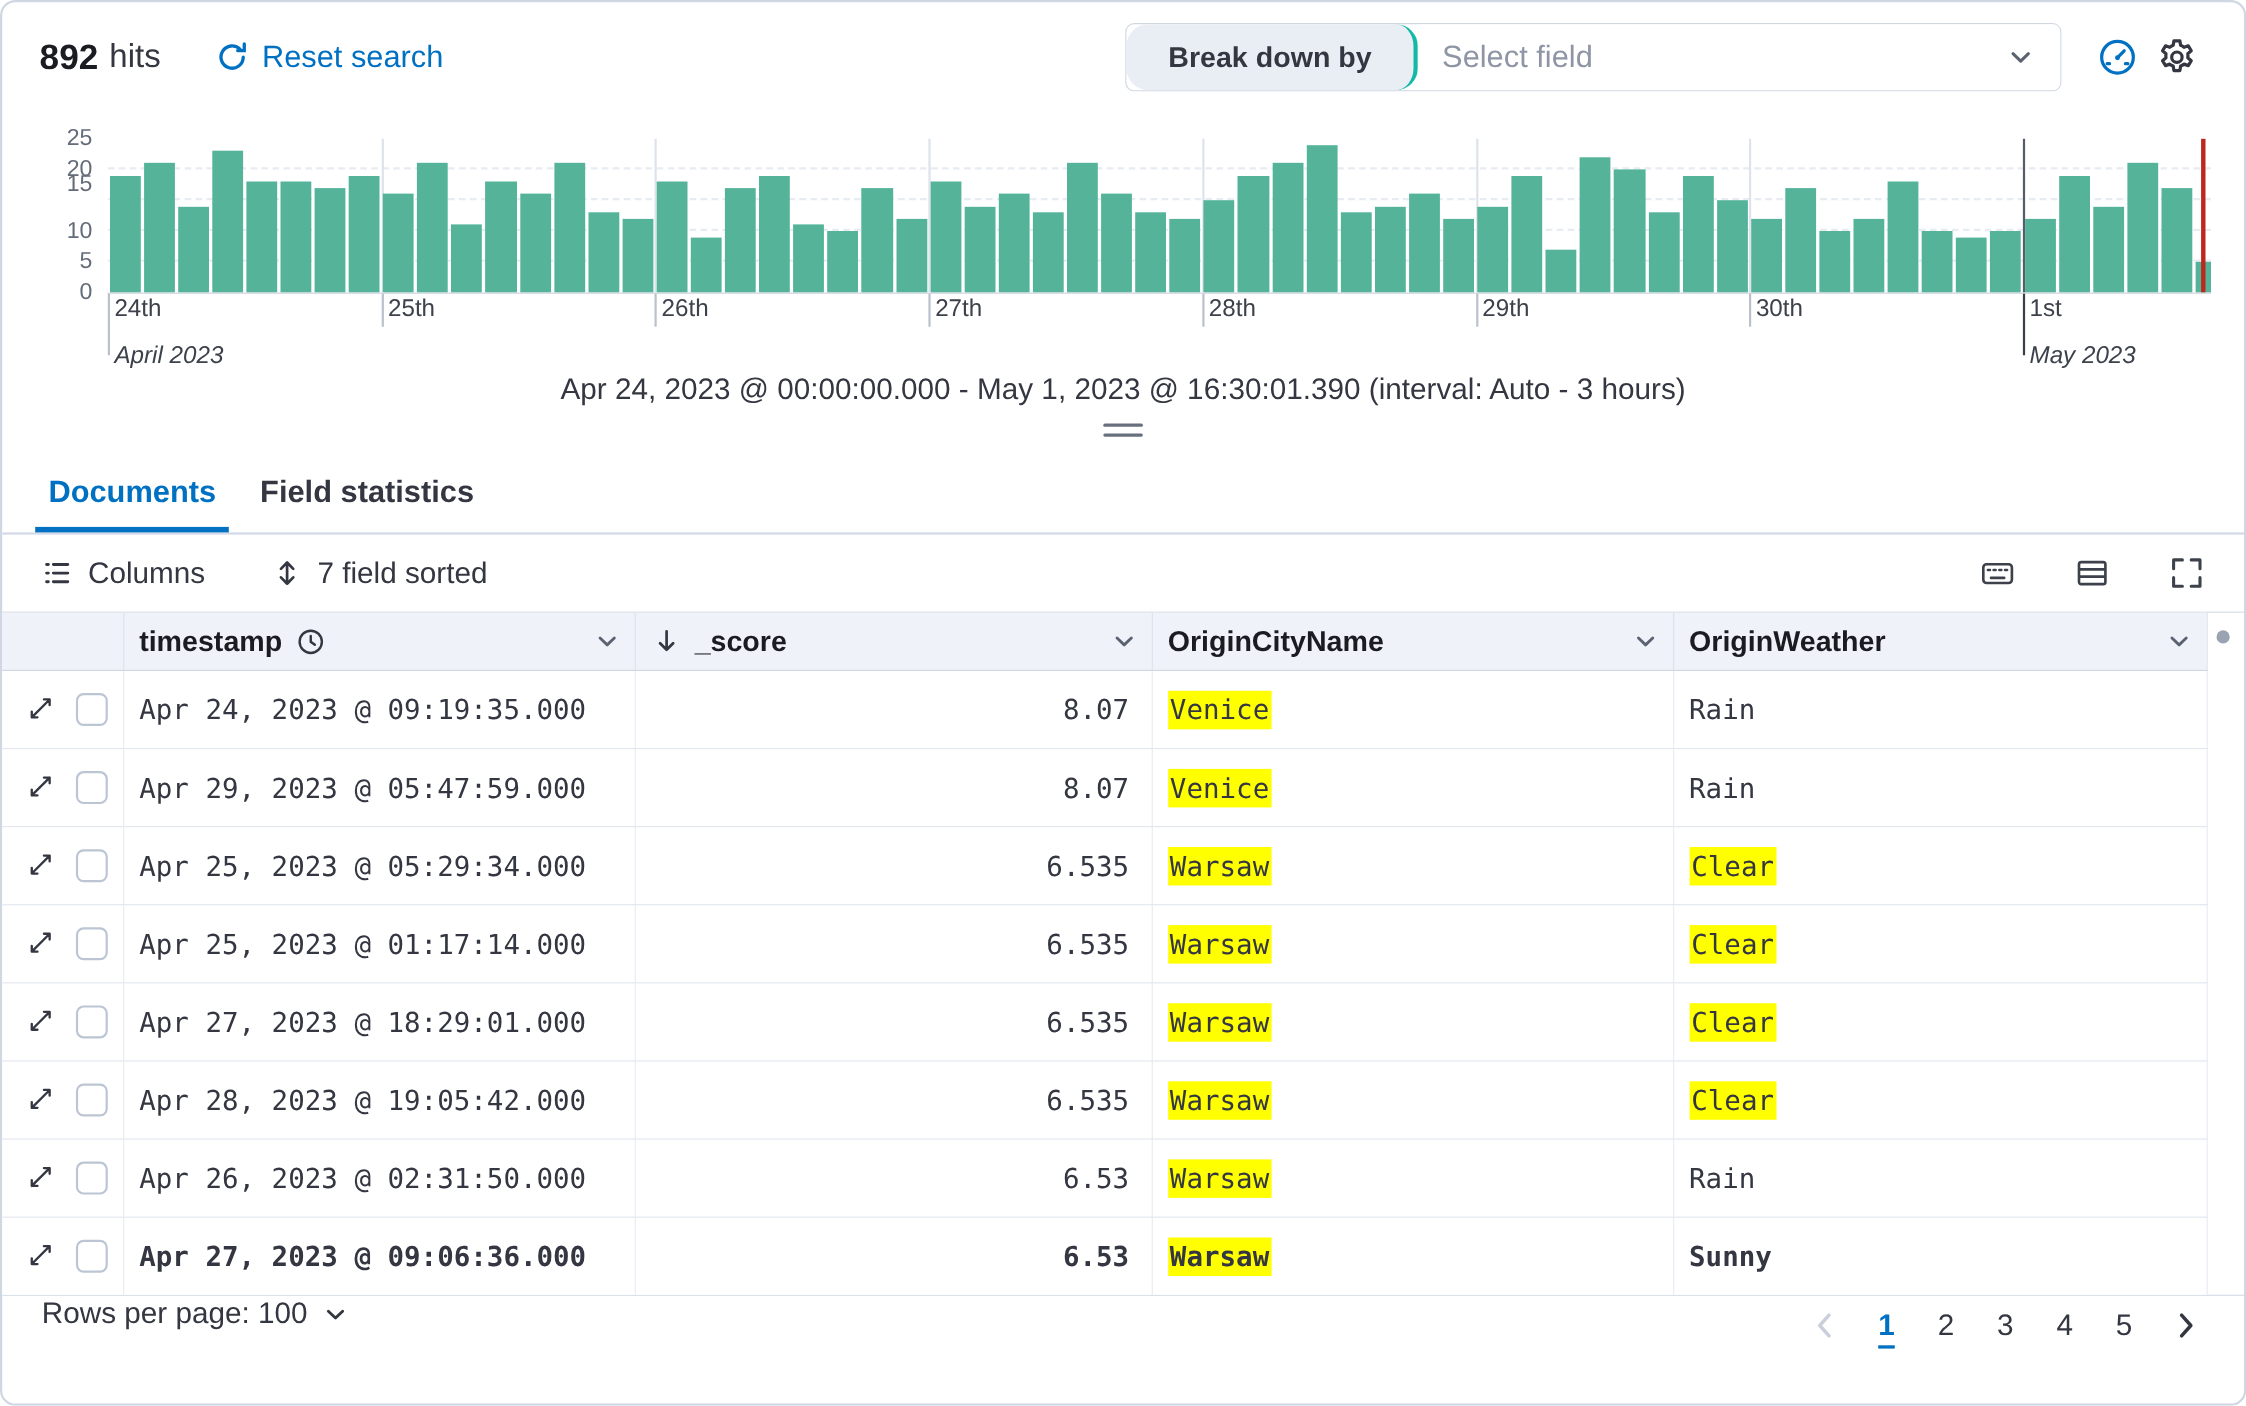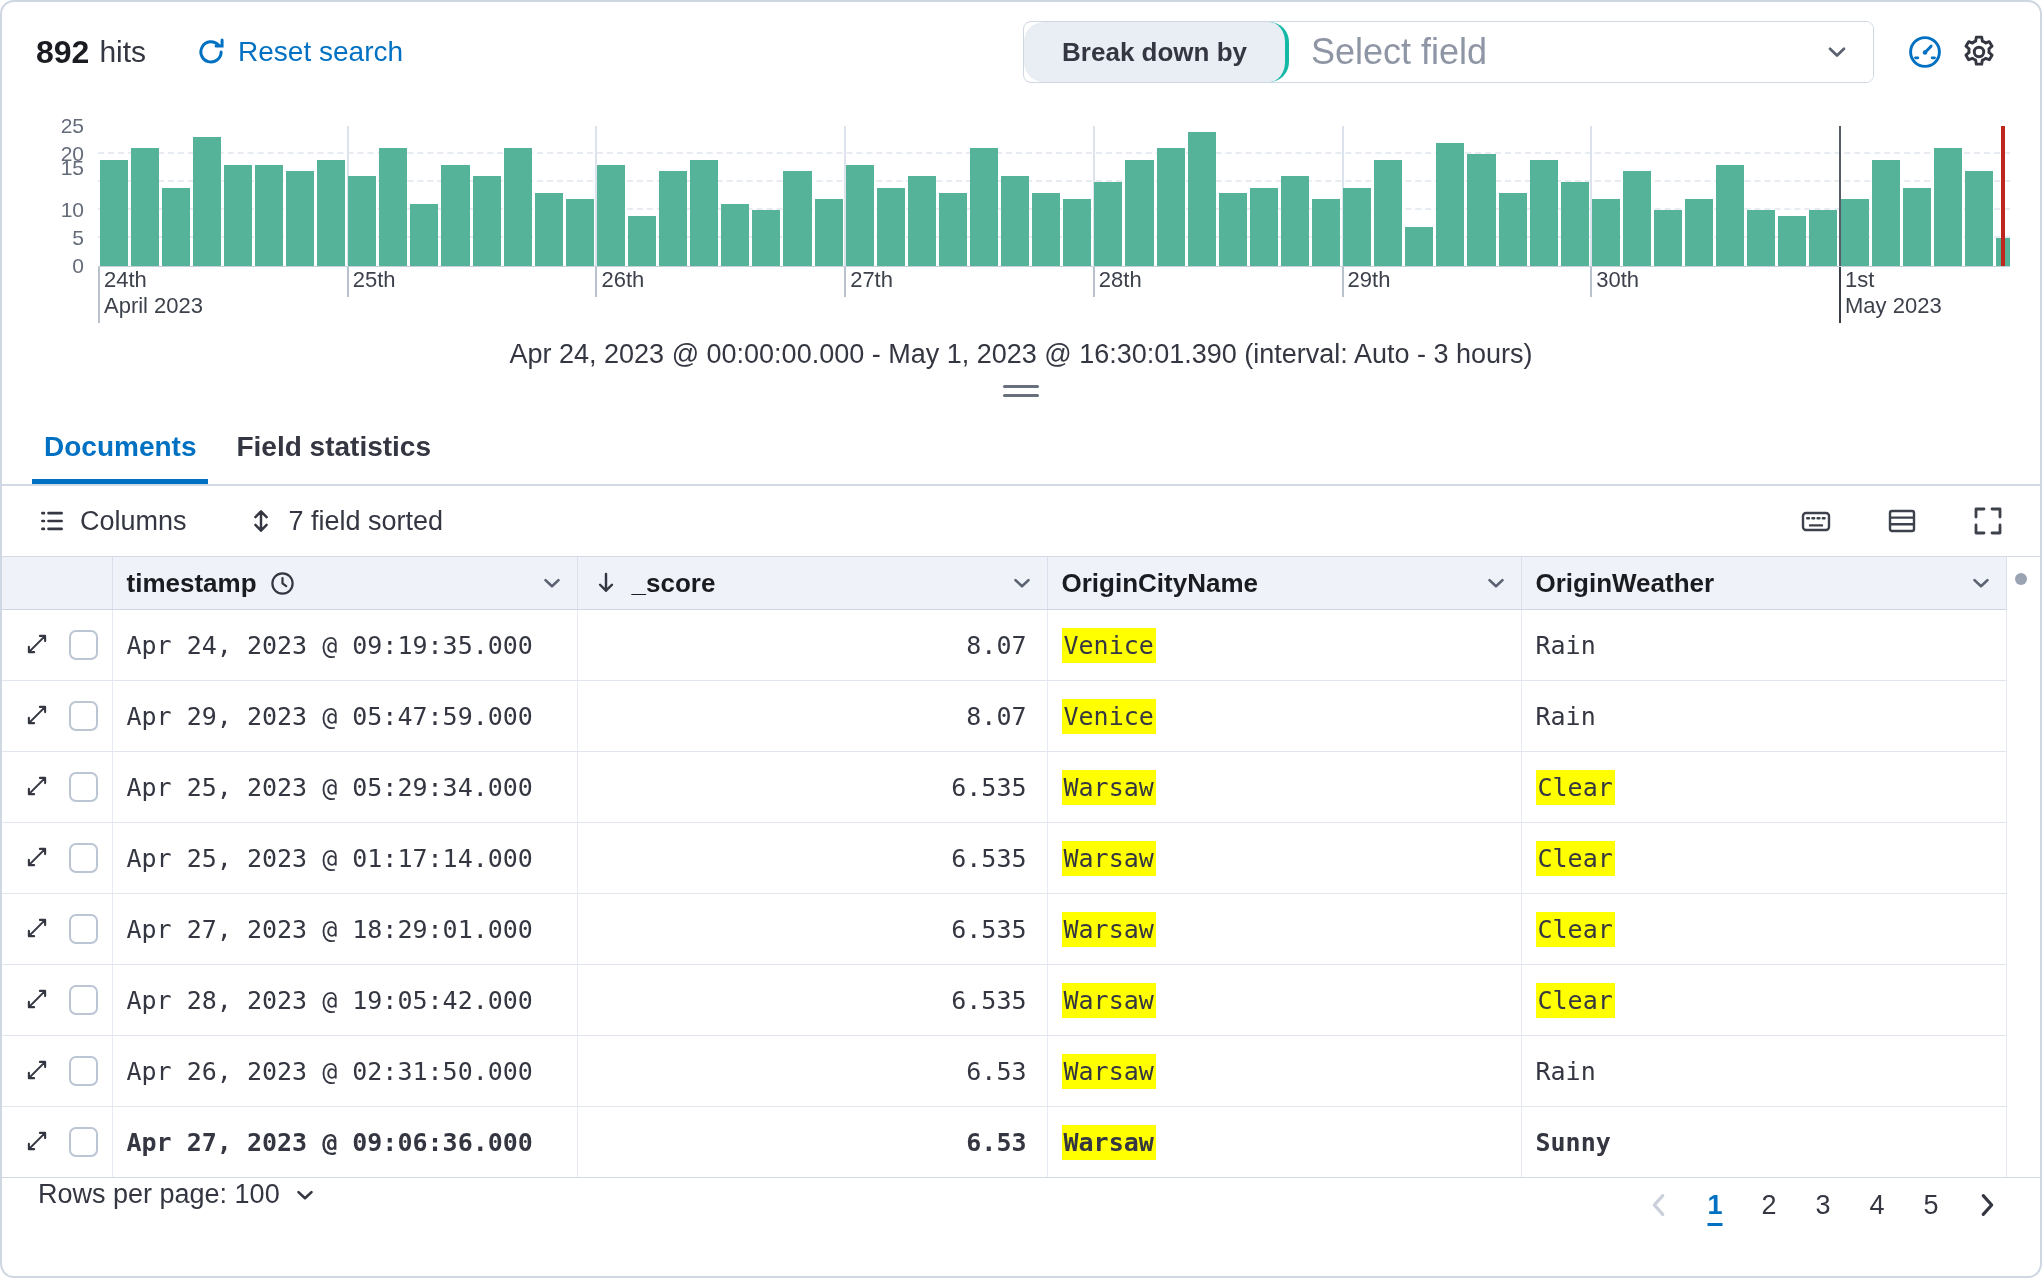--- a/index.html
+++ b/index.html
@@ -16,21 +16,21 @@
              background:none;color:var(--accent);font-size:28px;font-weight:500;
              font-family:inherit;cursor:pointer;}
   .reset-btn svg{width:30px;height:30px;}
   .topbar-spacer{flex:1;}
   .breakdown{display:flex;align-items:stretch;height:60px;border:1px solid #cfd7e2;
              border-radius:8px;overflow:hidden;margin-right:24px;}
   .breakdown .prepend{display:flex;align-items:center;padding:0 38px;background:#e9edf4;
              border-right:4px solid #14b8a6;font-size:26px;font-weight:600;color:#343741;border-radius:20px;}
   .breakdown .select{display:flex;align-items:center;justify-content:space-between;width:540px;
              padding:0 22px;background:#fff;cursor:pointer;}
-  .breakdown .placeholder{font-size:36px;color:#8e95a5;}
+  .breakdown .placeholder{font-size:28px;color:#8e95a5;}
   .breakdown .select svg{width:28px;height:28px;color:#5b6271;}
   .icon-btn{width:54px;height:54px;display:flex;align-items:center;justify-content:center;
             background:none;border:0;cursor:pointer;color:#343741;padding:0;}
   .icon-btn svg{width:36px;height:36px;}
   .icon-btn.lens{color:var(--accent);}
 
   
   .chart-row{display:flex;margin-top:24px;padding-right:30px;flex:0 0 auto;}
   .yaxis{width:96px;flex:0 0 96px;position:relative;height:140px;}
   .ylab{position:absolute;right:14px;font-size:21px;color:#646b79;line-height:22px;}
@@ -38,21 +38,21 @@
   .hgrid{position:absolute;left:0;right:0;border-top:2px dashed #e7ebf2;}
   .vgrid{position:absolute;top:0;bottom:0;border-left:2px solid #dde3ec;}
   .vgrid.dark{border-left-color:#565d68;}
   .bar{position:absolute;bottom:0;background:var(--bar);}
   .nowline{position:absolute;top:0;bottom:0;right:5px;width:4px;background:var(--marker);}
   .xlabels{position:relative;height:62px;margin-left:96px;margin-right:30px;flex:0 0 auto;}
   .xtick{position:absolute;top:0;padding-left:4px;border-left:2px solid #b9c1cd;height:30px;
          font-size:22px;color:#3c414b;white-space:nowrap;line-height:26px;}
   .xtick.two{height:56px;}
   .xtick.dark{border-left-color:#3a3f47;}
-  .xtick .sub{display:block;margin-top:0px;}
+  .xtick .sub{display:block;margin-top:17px;font-style:italic;}
 
   .caption{margin-top:10px;text-align:center;font-size:27px;color:#343741;height:34px;flex:0 0 auto;}
   .resize{margin:12px auto 0;width:36px;display:flex;flex-direction:column;gap:6px;cursor:row-resize;
           background:none;border:0;padding:0;flex:0 0 auto;}
   .resize i{height:3px;background:#69707d;border-radius:2px;display:block;}
 
   
   .tabs{display:flex;gap:16px;padding:0 30px;border-bottom:2px solid #d3dae6;margin-top:12px;flex:0 0 auto;}
   .tab{padding:22px 12px 16px;font-size:28px;font-weight:700;color:#343741;background:none;border:0;
        border-bottom:5px solid transparent;font-family:inherit;cursor:pointer;}

